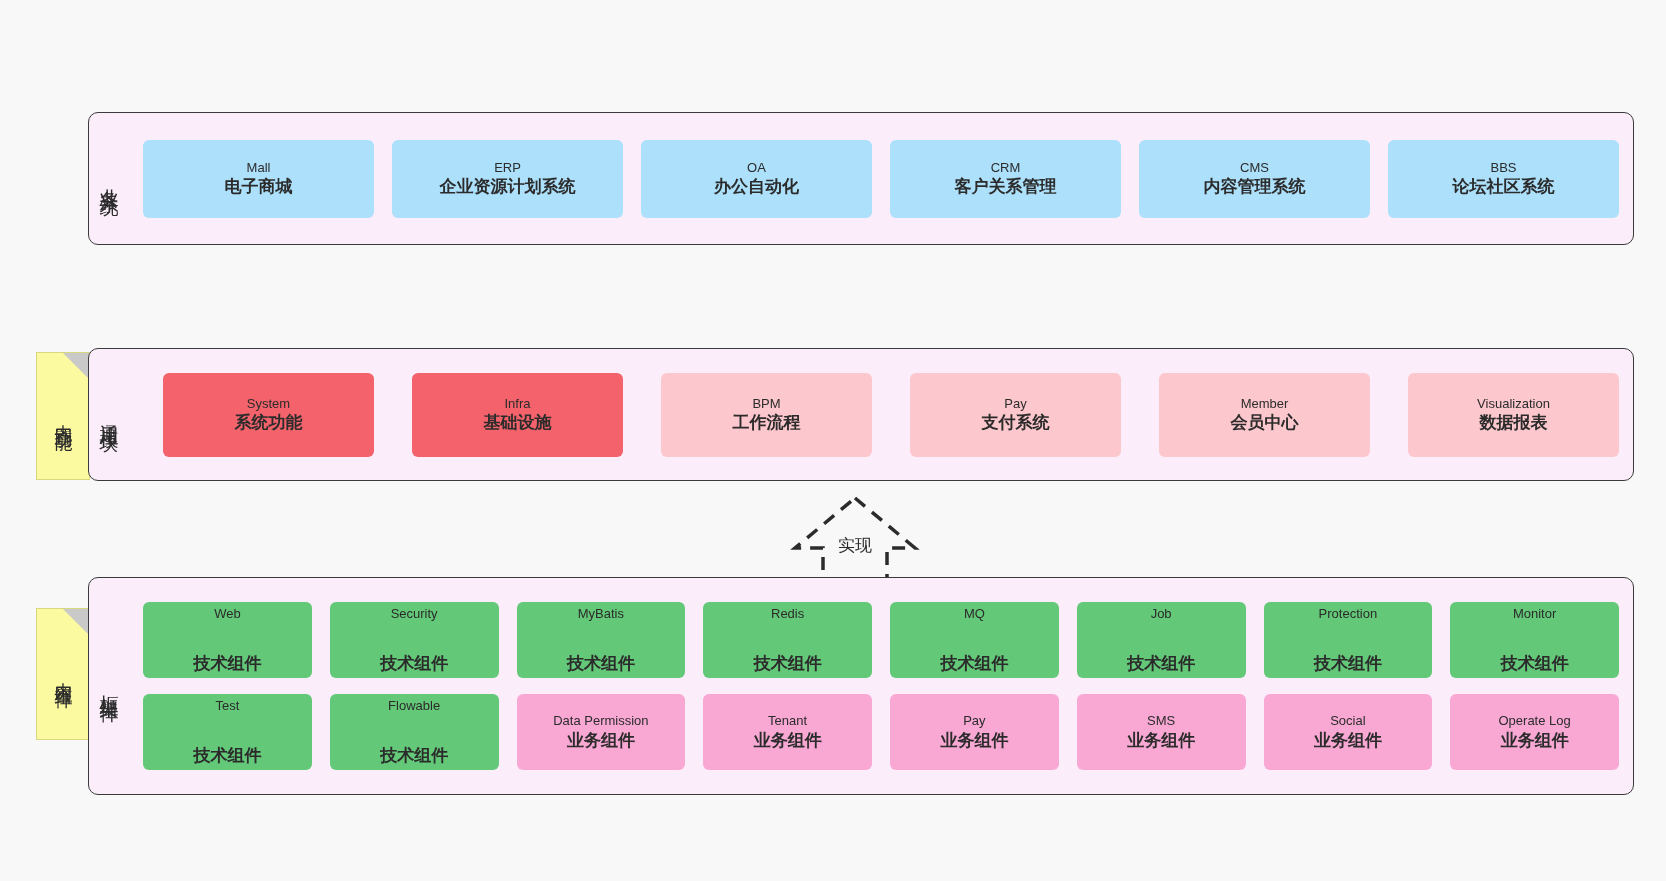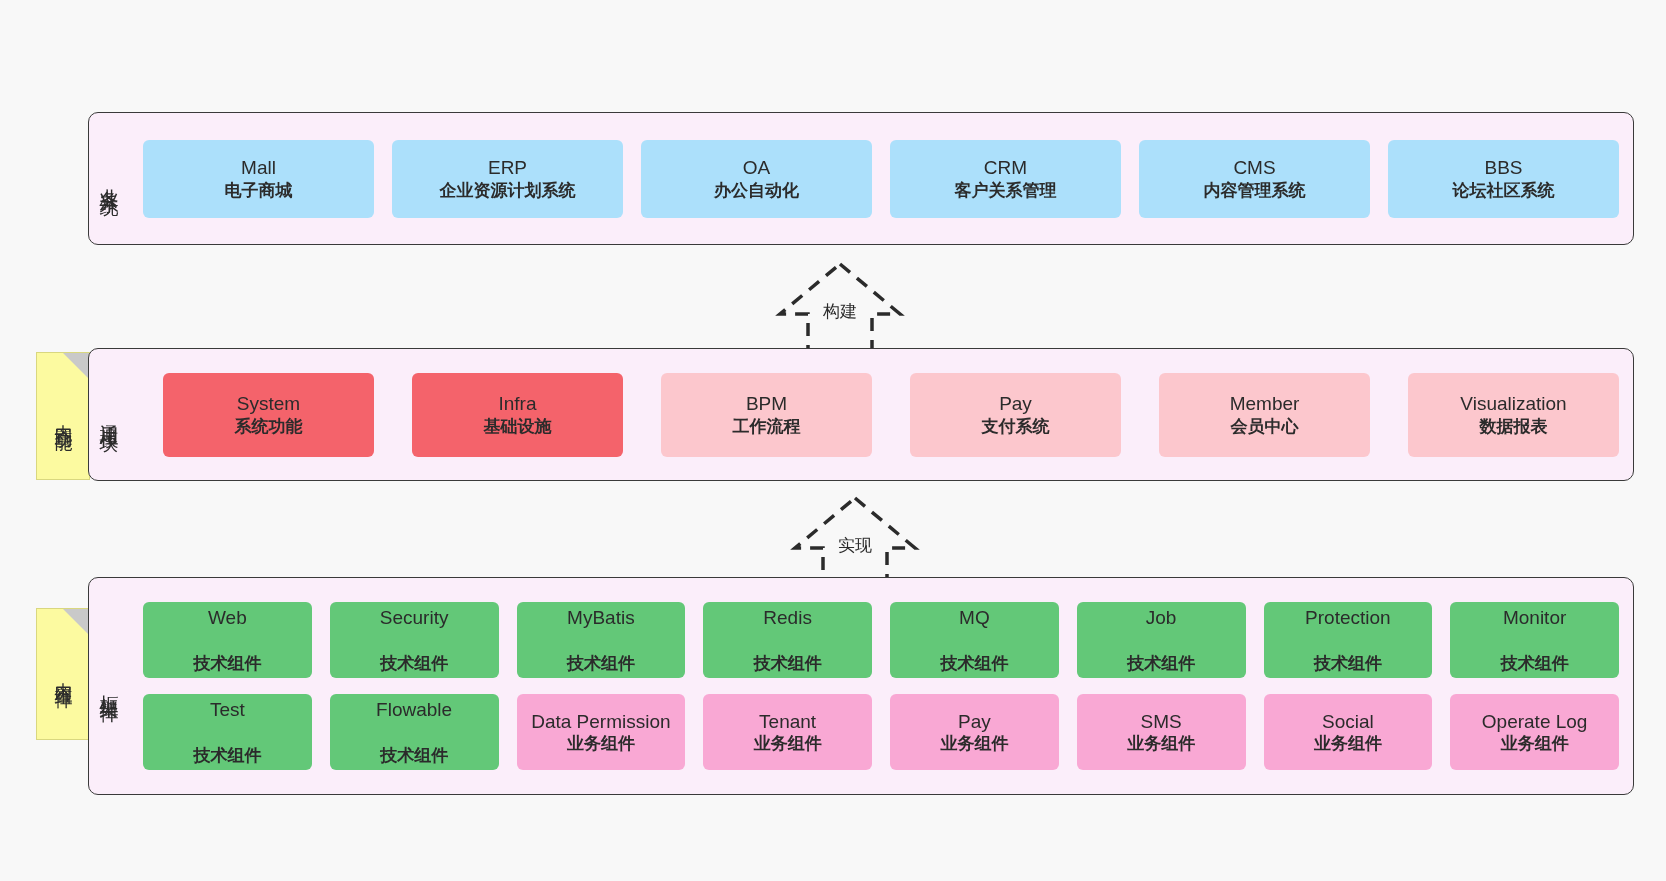--- a/index.html
+++ b/index.html
@@ -69,21 +69,21 @@
     border-radius: 6px;
     display: flex;
     flex-direction: column;
     align-items: center;
     justify-content: center;
     color: #2b2b2b;
     text-align: center;
     line-height: 1.25;
     padding: 4px 6px;
   }
-  .box .t1 { font-size: 19px; }
+  .box .t1 { font-size: 13px; }
   .box .t2 { font-size: 17px; font-weight: bold; }
 
   .box.biz     { background: #ace0fb; height: 78px; }
   .box.core    { background: #f4636b; height: 84px; margin-left: 20px; }
   .box.core.soft { background: #fcc7cd; }
   .box.tech    { background: #63c878; height: 76px; justify-content: space-between; }
   .box.service { background: #f9a8d4; height: 76px; }
 
   
   .note {
@@ -162,27 +162,20 @@
         </div>
         <div class="box biz">
           <span class="t1">BBS</span>
           <span class="t2">论坛社区系统</span>
         </div>
 
       </div>
     </div>
   </div>
 
-  <div class="arrow" id="arrow-build" style="left:755px; top:258px;">
-    <svg width="170" height="96" viewBox="0 0 170 96" aria-hidden="true">
-
-      <path d="M 85 6 L 145 56 L 117 56 L 117 92 L 53 92 L 53 56 L 25 56 Z" fill="none" stroke="#2b2b2b" stroke-width="3.5" stroke-dasharray="13 9" stroke-linejoin="miter"></path>
-    </svg>
-    <span class="arrow-label">构建</span>
-  </div>
 
   <div class="note" id="note-builtin-function" style="left:36px; top:352px; width:54px; height:128px;">
     <span class="fold"></span>
     <span>内置功能</span>
   </div>
 
   <div class="layer" id="layer-common-module" style="left:88px; top:348px; width:1546px; height:133px;">
     <div class="layer-title">通用模块</div>
     <div class="layer-body">
       <div class="row">

